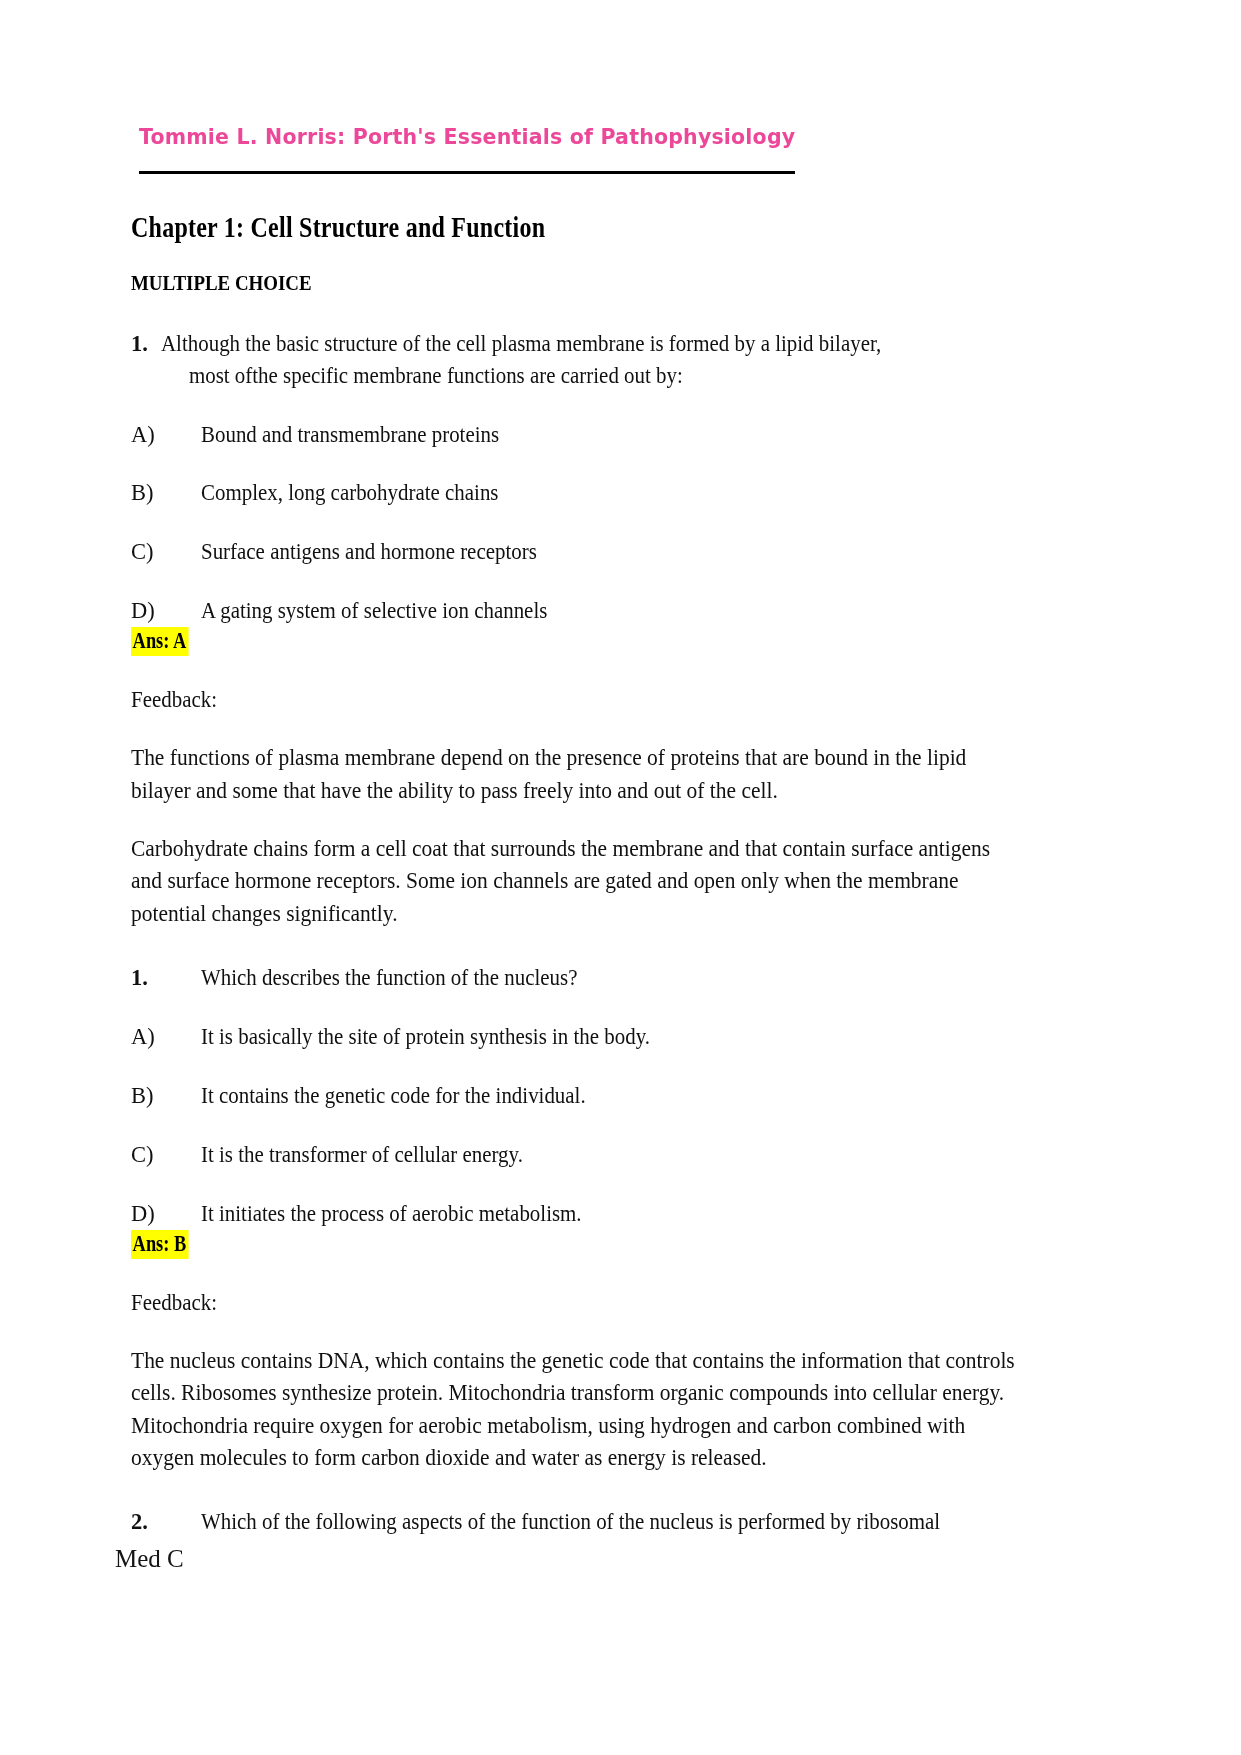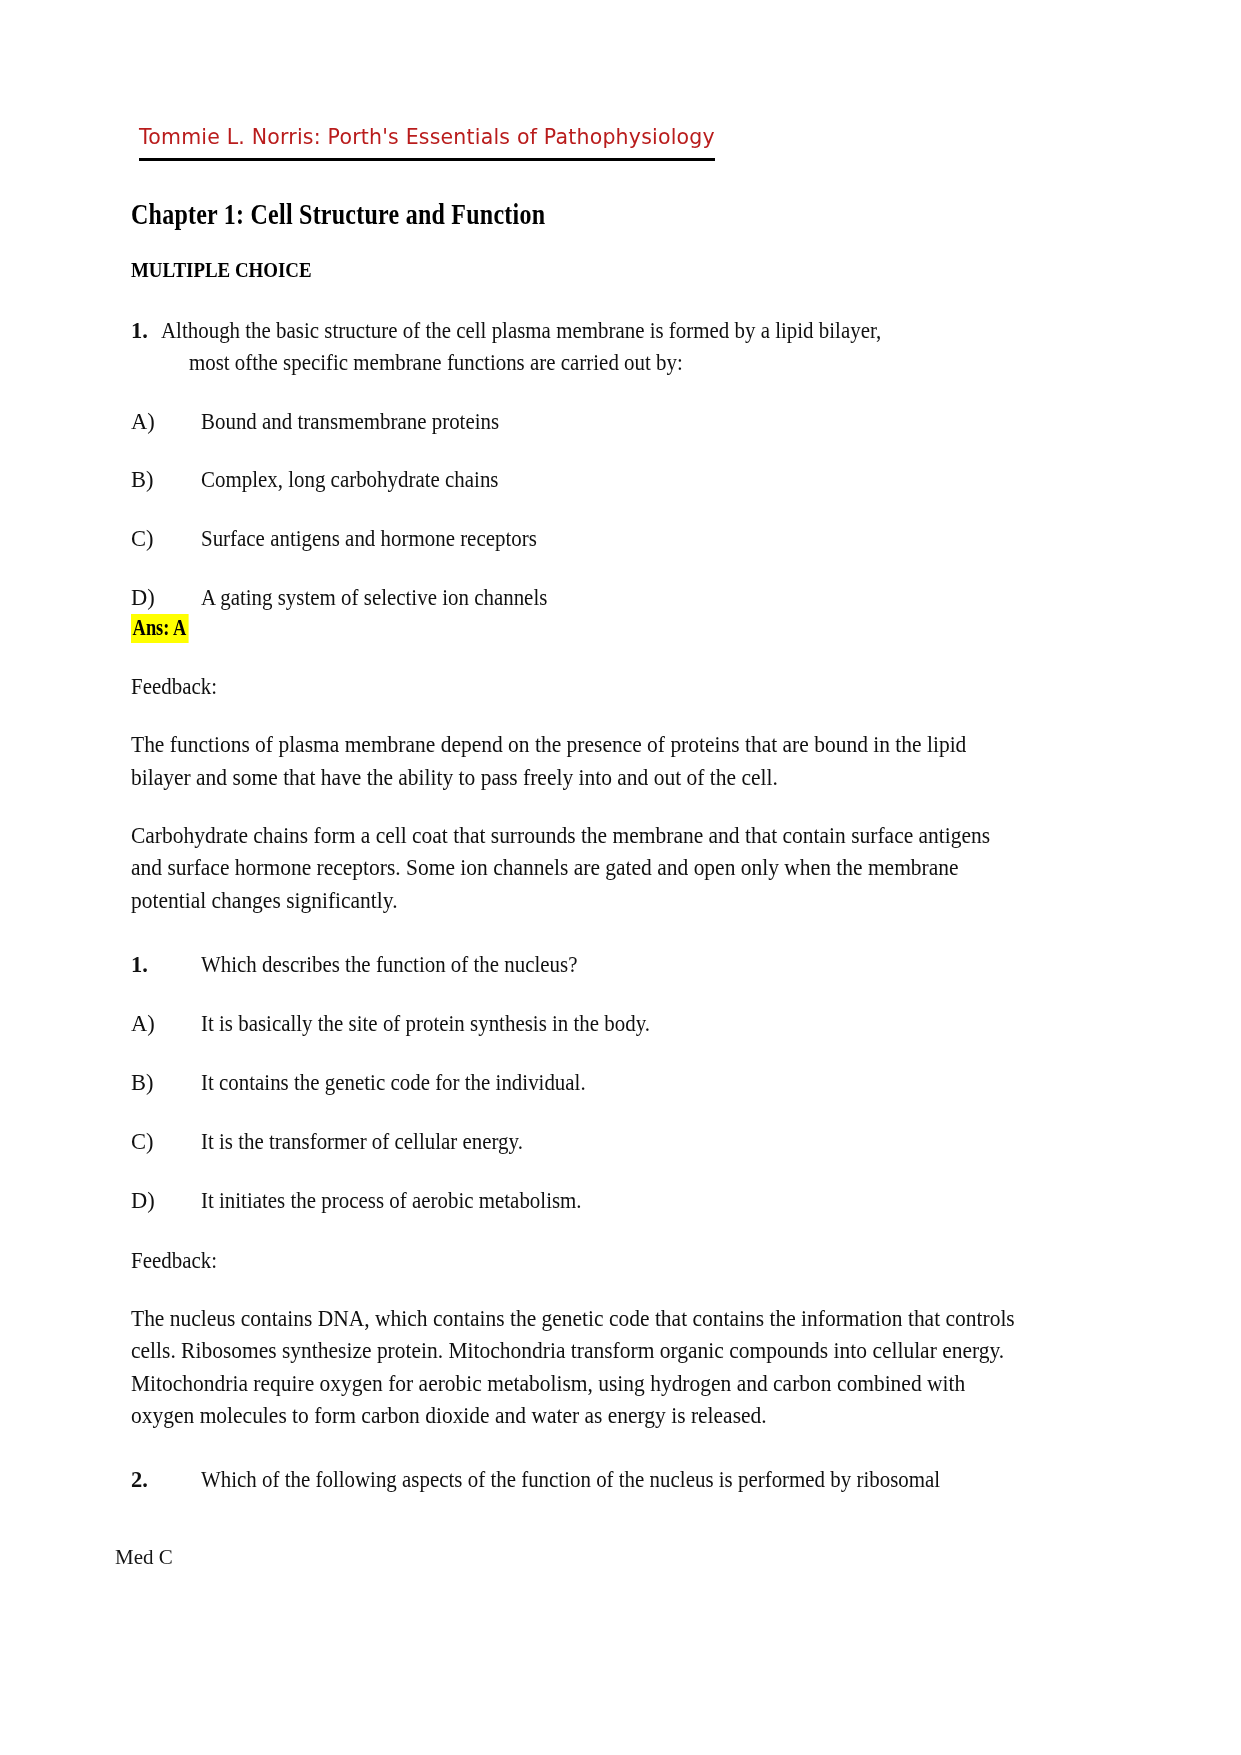--- a/index.html
+++ b/index.html
@@ -29,26 +29,26 @@
   .content {
     position: absolute;
     left: 131px;
     top: 125px;
     width: 890px;
   }
 
   
   .doc-header {
     font-family: "DejaVu Sans", sans-serif;
-    font-weight: normal;
+    font-weight: bold;
     font-size: 20.5px;
     letter-spacing: 0.2px;
-    color: #b91c1c;
+    color: #ec4899;
     line-height: 1.25;
-    padding-bottom: 7px;
+    padding-bottom: 20px;
     display: inline-block;
     border-bottom: 3.5px solid #000;
     white-space: nowrap;
     margin-left: 8px;
   }
 
   
   .chapter-title {
     font-family: "Liberation Serif", serif;
     font-weight: bold;
@@ -164,21 +164,21 @@
     width: 104.7%;
     text-align: left;
   }
 
   
   .footer {
     position: absolute;
     left: 115px;
     top: 1545px;
     font-family: "Liberation Serif", serif;
-    font-size: 21px;
+    font-size: 25px;
     color: #151515;
   }
 </style>
 </head>
 <body>
 
 <div class="page">
 
   <div class="content">
 
@@ -241,20 +241,23 @@
     </div>
     <div class="choice cnd">
       <div class="c-letter">C)</div>
       <div class="c-text">It is the transformer of cellular energy.</div>
     </div>
     <div class="choice cnd">
       <div class="c-letter">D)</div>
       <div class="c-text">It initiates the process of aerobic metabolism.</div>
     </div>
 
+    <div class="ans-row">
+      <span class="ans">Ans: B</span>
+    </div>
 
     <div class="cnd feedback-label">Feedback:</div>
 
     <div class="para">The nucleus contains DNA, which contains the genetic code that contains the information that controls cells. Ribosomes synthesize protein. Mitochondria transform organic compounds into cellular energy. Mitochondria require oxygen for aerobic metabolism, using hydrogen and carbon combined with oxygen molecules to form carbon dioxide and water as energy is released.</div>
 
     
     <div class="question cnd">
       <div class="q-num wide">2.</div>
       <div class="q-text">
         <span>Which of the following aspects of the function of the nucleus is performed by ribosomal</span>

